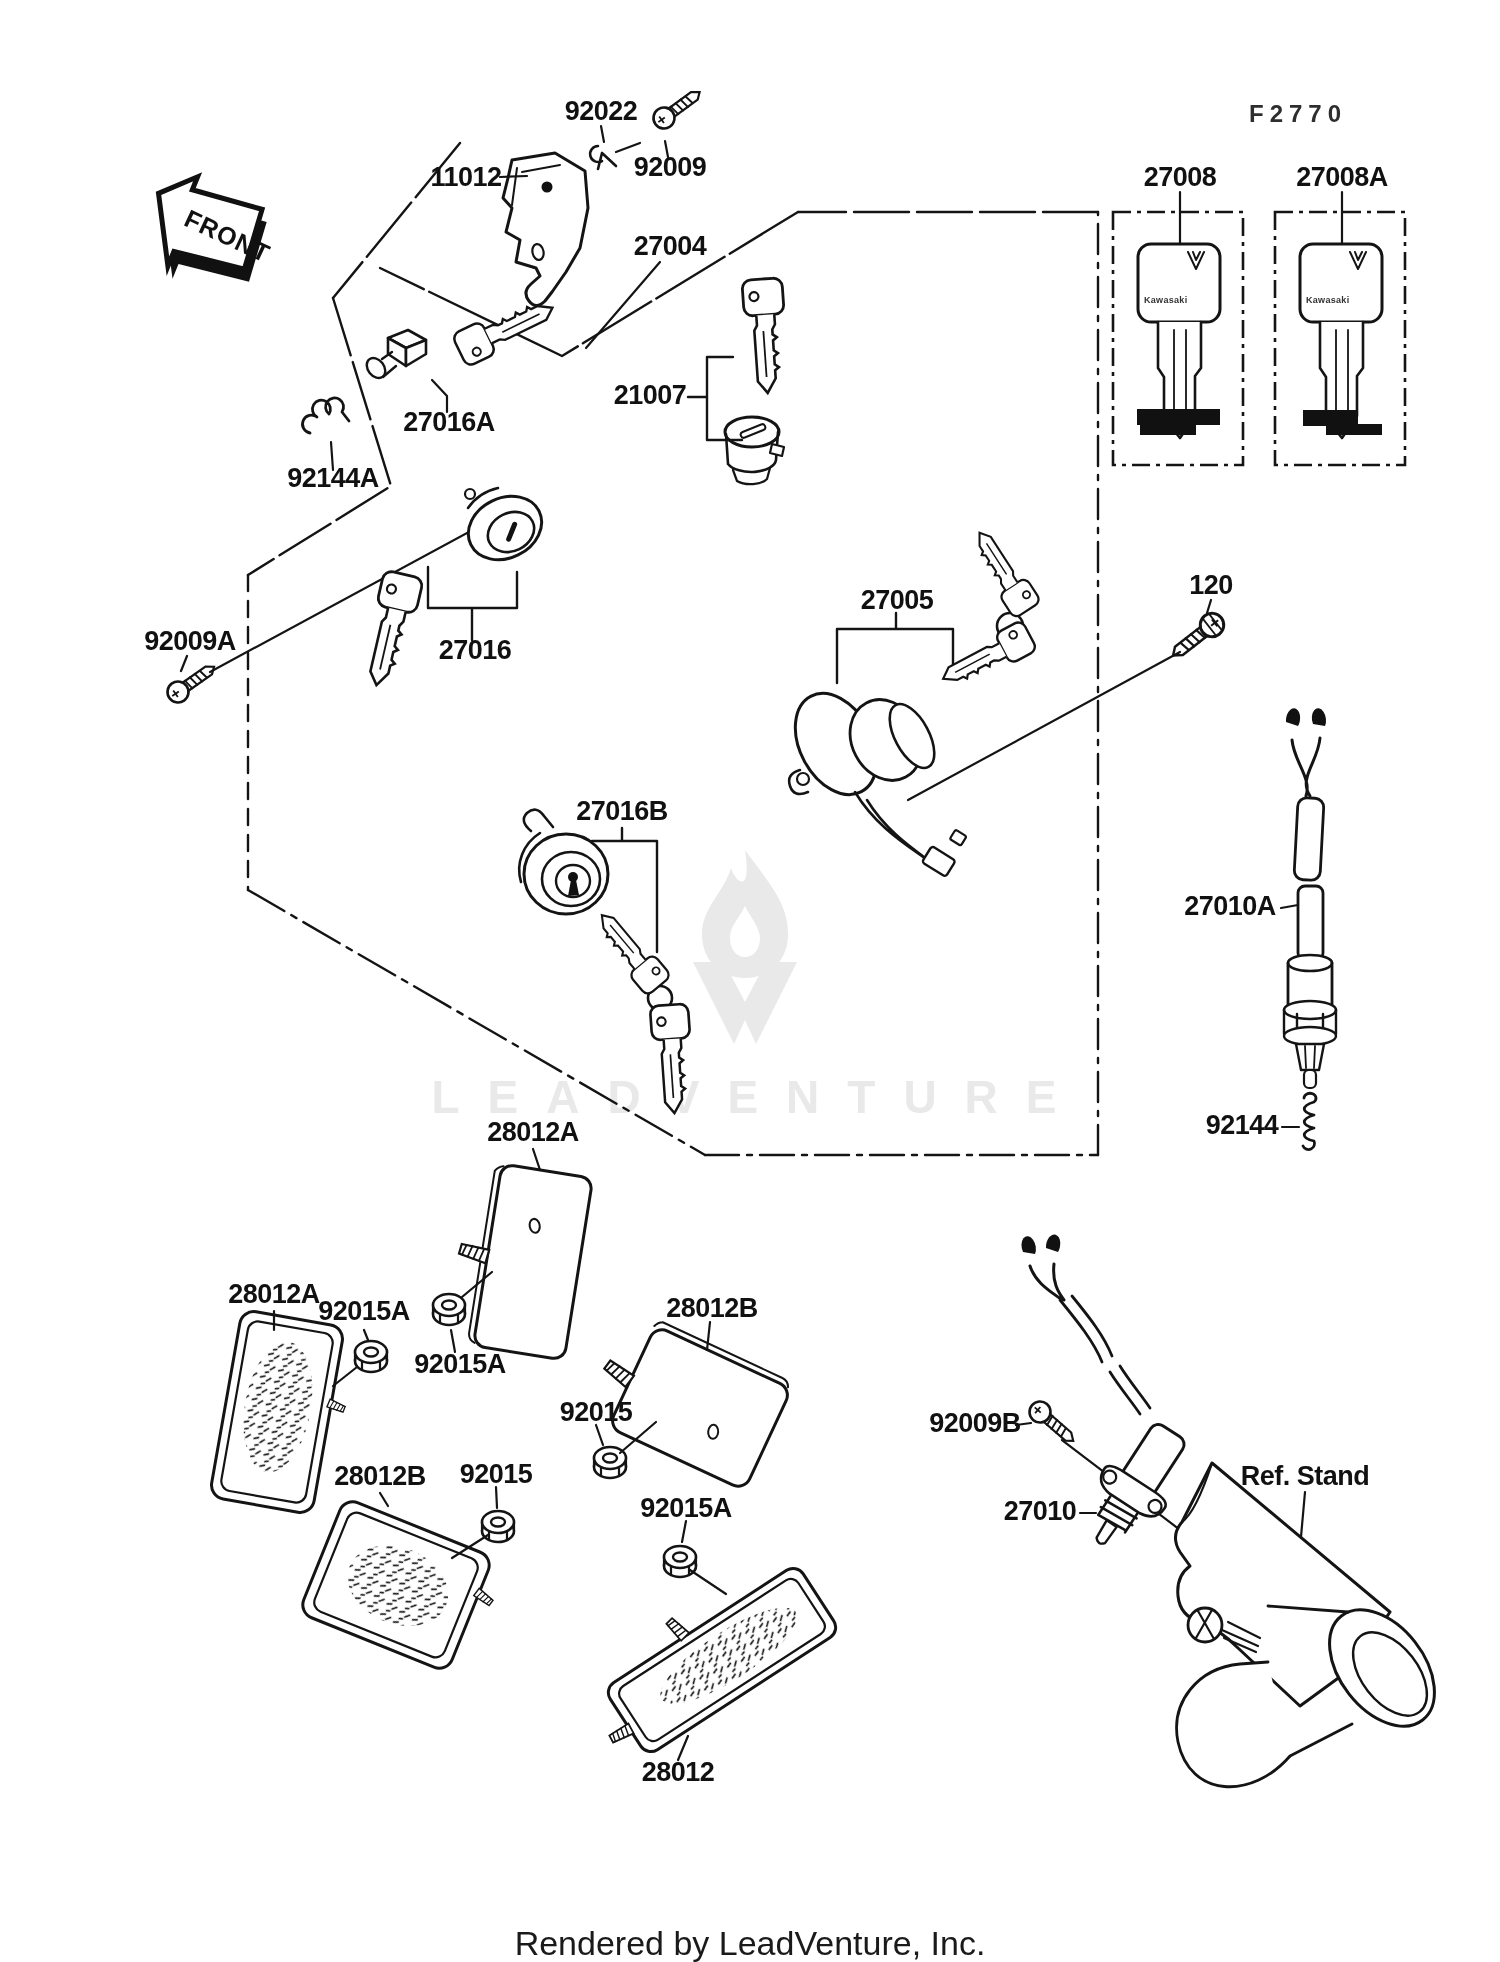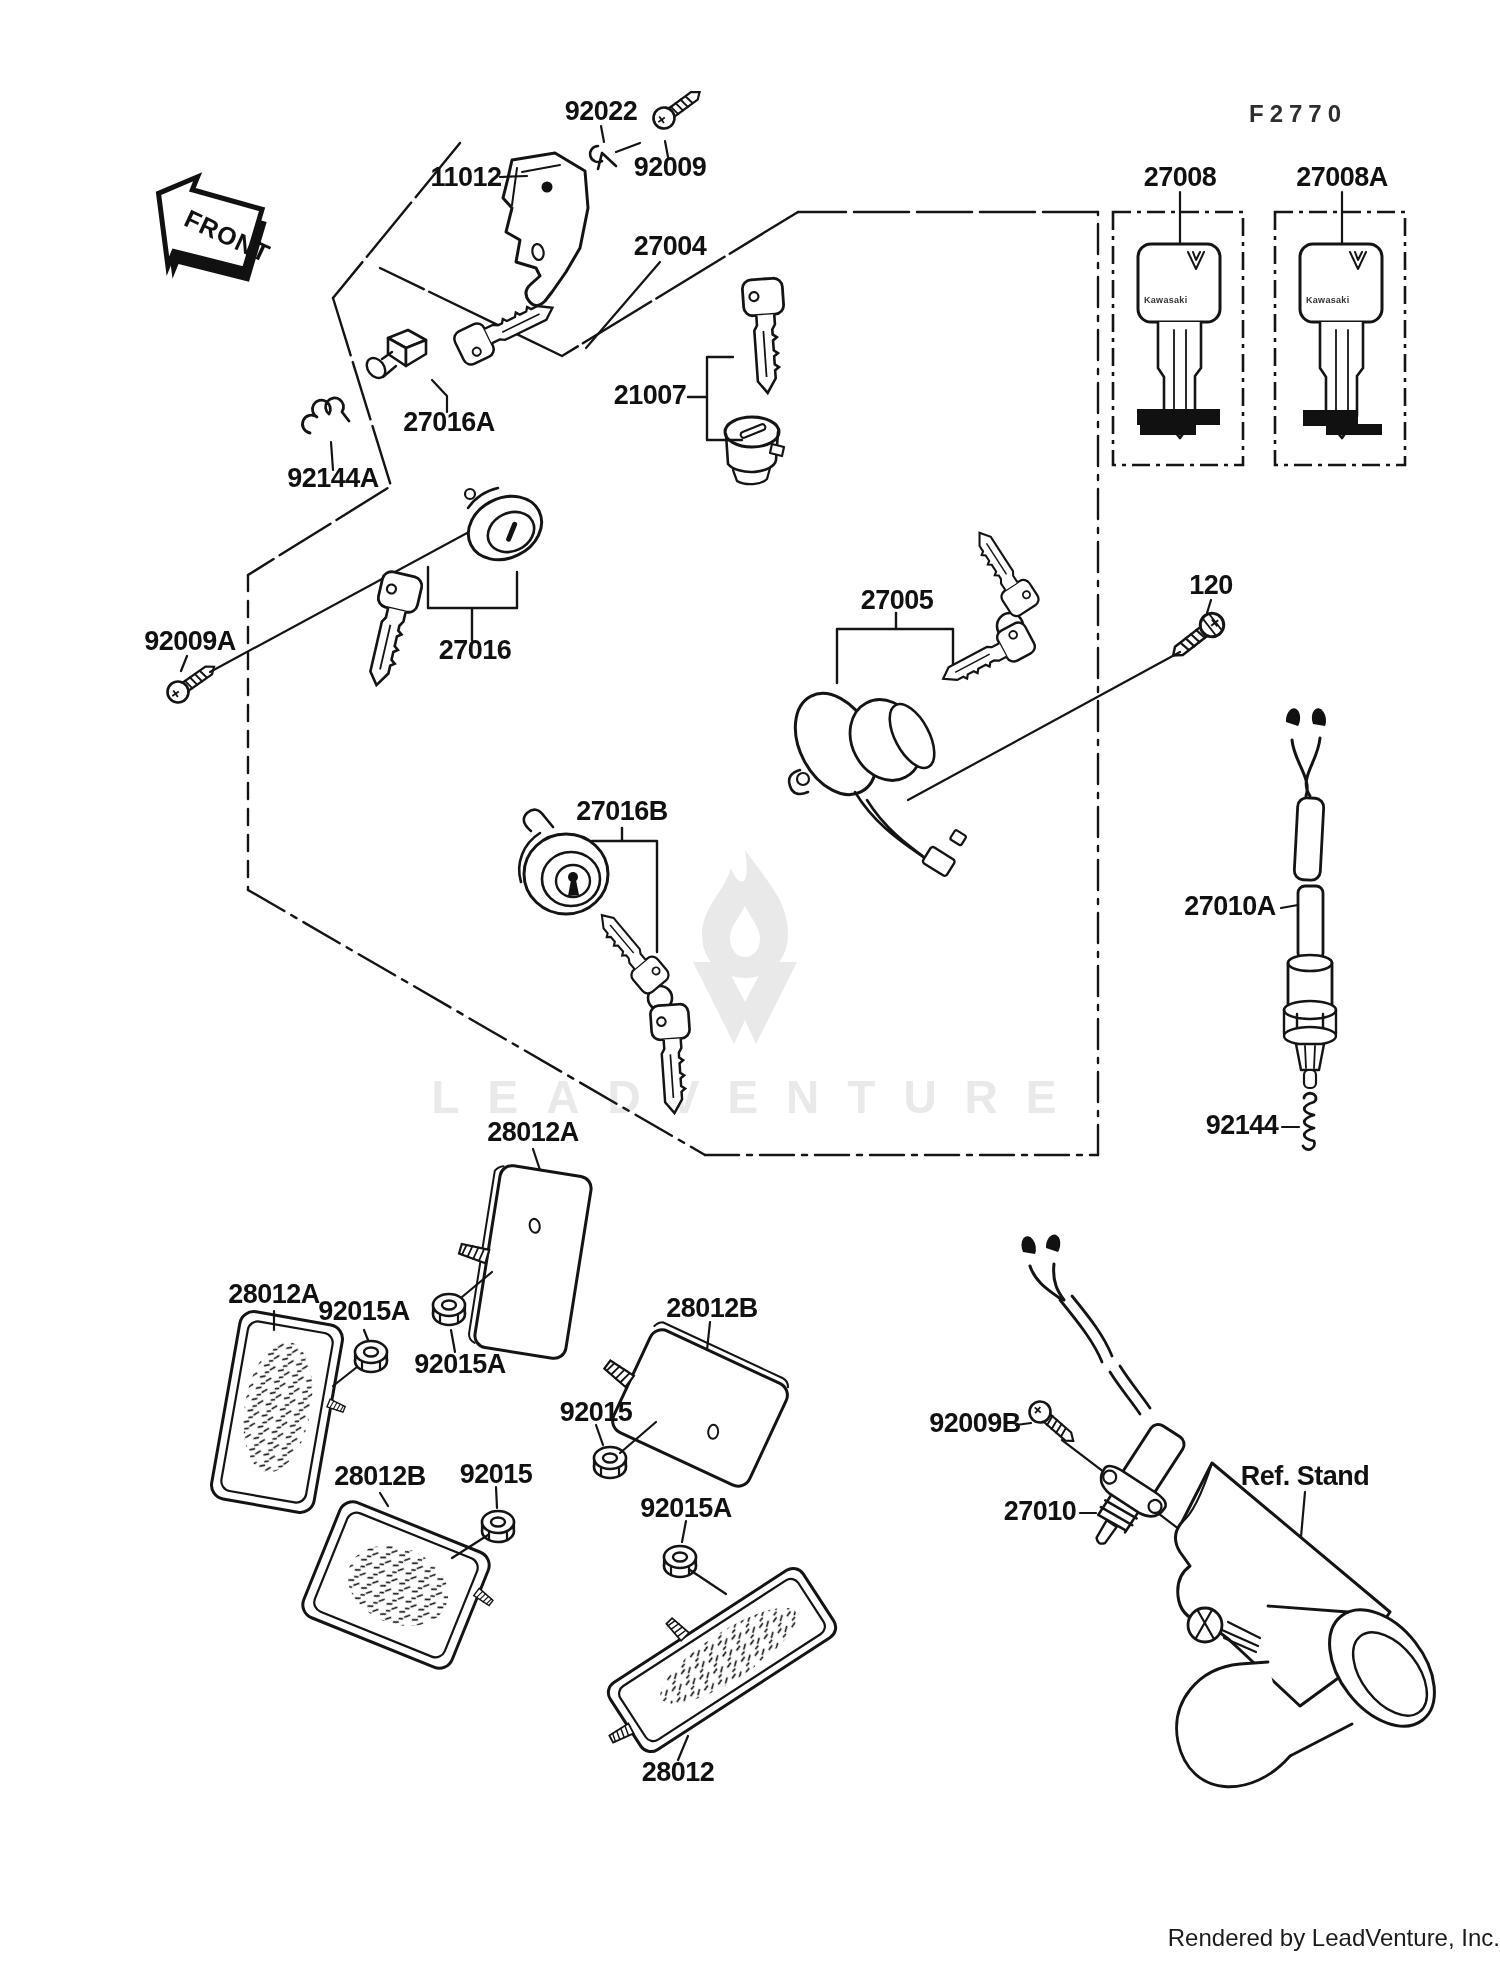--- a/index.html
+++ b/index.html
@@ -5,22 +5,22 @@
   html,body{margin:0;padding:0;background:#fff;}
   .canvas{position:relative;width:1500px;height:1962px;background:#ffffff;overflow:hidden;
           font-family:"Liberation Sans",sans-serif;}
   svg{position:absolute;left:0;top:0;}
   svg text{font-family:"Liberation Sans",sans-serif;fill:#111;}
   .plabel{font-size:27px;font-weight:bold;text-anchor:middle;letter-spacing:-0.5px;}
   .figcode{font-size:24px;font-weight:bold;text-anchor:middle;letter-spacing:6px;fill:#2e2e2e;}
   .brand{font-size:9px;font-weight:bold;fill:#333;letter-spacing:0.3px;}
   .wmtext{font-size:46px;font-weight:bold;text-anchor:middle;letter-spacing:28px;fill:#e9e9e9;}
   .frontlbl{font-size:25px;font-weight:bold;letter-spacing:1px;fill:#111;}
-  .footer{position:absolute;left:0;top:1924px;width:100%;text-align:right;
-          font-size:24px;color:#1a1a1a;}
+  .footer{position:absolute;left:0;top:1924px;width:100%;text-align:center;
+          font-size:34px;color:#1a1a1a;}
   .ln{stroke:#141414;fill:none;stroke-linecap:round;stroke-linejoin:round;}
   .part{stroke:#141414;fill:#ffffff;stroke-linecap:round;stroke-linejoin:round;}
 </style>
 </head>
 <body>
 
 <div class="canvas">
 <svg width="1500" height="1962" viewBox="0 0 1500 1962">
   <defs>
     <pattern id="speckle" width="15" height="12" patternUnits="userSpaceOnUse" patternTransform="rotate(10)">

